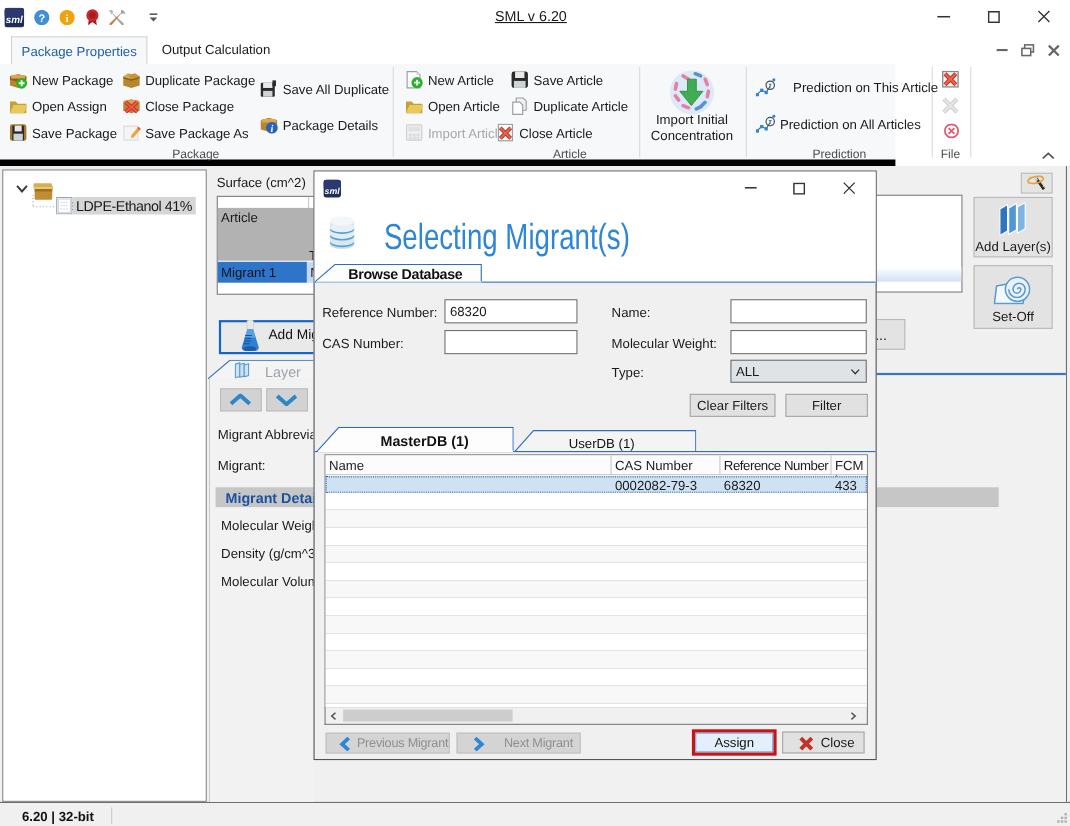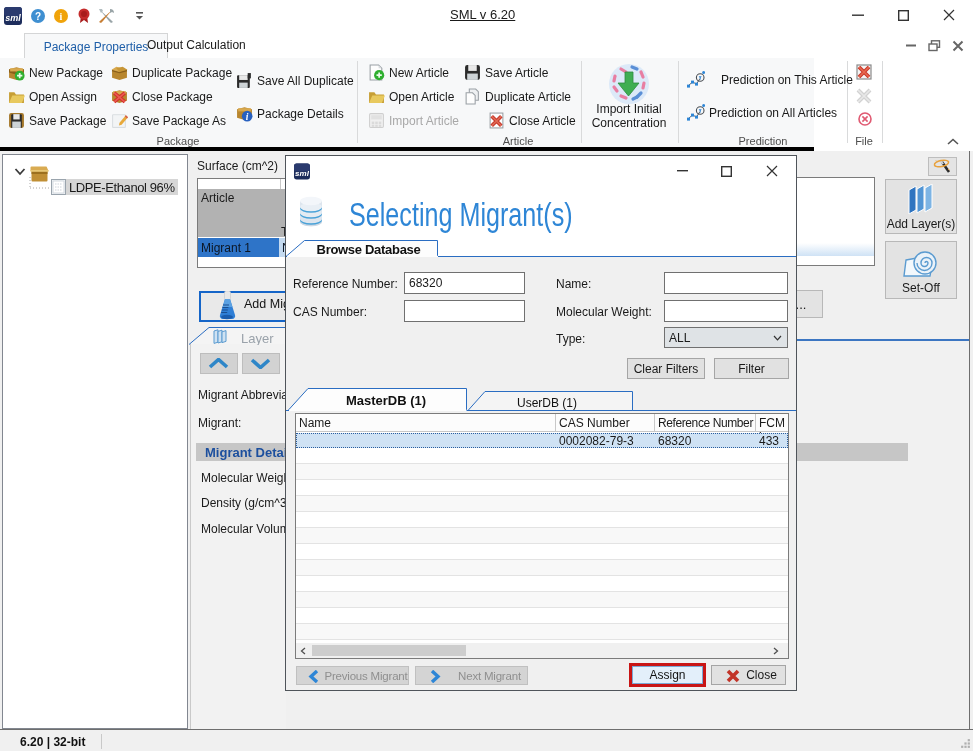--- a/index.html
+++ b/index.html
@@ -58,36 +58,36 @@
     </svg>
   <svg class="abs" style="left:898px;top:10px;" width="11" height="11" viewBox="0 0 11 11">
       <rect x="0.7" y="0.7" width="9.6" height="9.6" fill="none" stroke="#333" stroke-width="1.4"></rect>
     </svg>
   <svg class="abs" style="left:943px;top:9px;" width="12" height="12" viewBox="0 0 12 12">
       <path d="M1 1 L11 11 M11 1 L1 11" stroke="#333" stroke-width="1.2" fill="none"></path>
     </svg>
 </div>
 
 <div class="abs" style="left:0;top:32px;width:973px;height:26px;background:#ffffff;">
-  <div class="abs" style="left:10px;top:1px;width:144px;height:26px;background:#f7f8f9;border:1px solid #d4d5d6;border-bottom:none;color:#1f5fa8;display:flex;align-items:center;justify-content:center;font-size:12px;margin-left:14px;">Package Properties</div>
+  <div class="abs" style="left:10px;top:1px;width:124px;height:26px;background:#f7f8f9;border:1px solid #d4d5d6;border-bottom:none;color:#1f5fa8;display:flex;align-items:center;justify-content:center;font-size:12px;">Package Properties</div>
   <div class="abs" style="left:147px;top:6px;font-size:12px;color:#1a1a1a;">Output Calculation</div>
 
   <svg class="abs" style="left:905px;top:44px;margin-top:-32px;" width="12" height="3" viewBox="0 0 12 3">
       <rect width="10" height="2" y="0.5" x="1" fill="#666"></rect>
     </svg>
   <svg class="abs" style="left:928px;top:8px;" width="13" height="12" viewBox="0 0 13 12">
       <rect x="3.5" y="0.8" width="8" height="6.5" fill="none" stroke="#666" stroke-width="1.4"></rect>
       <rect x="1" y="4" width="8" height="6.5" fill="#fff" stroke="#666" stroke-width="1.4"></rect>
     </svg>
   <svg class="abs" style="left:952px;top:8px;" width="12" height="12" viewBox="0 0 12 12">
       <path d="M1.5 1.5 L10.5 10.5 M10.5 1.5 L1.5 10.5" stroke="#666" stroke-width="2" fill="none"></path>
     </svg>
 </div>
 
-<div class="abs" id="ribbon" style="left:0;top:58px;width:814px;height:93px;background:#f7f8f9;border-bottom:4px solid #000000;">
+<div class="abs" id="ribbon" style="left:0;top:58px;width:814px;height:93px;background:#f7f8f9;border-bottom:6px solid #000000;">
   <div class="sep" style="left:357px;top:3px;height:82px;"></div>
   <div class="sep" style="left:581px;top:3px;height:82px;"></div>
   <div class="sep" style="left:678px;top:3px;height:82px;"></div>
   <div class="sep" style="left:847px;top:3px;height:82px;"></div>
   <div class="sep" style="left:882px;top:3px;height:82px;"></div>
 
   <div class="ribbon-item" style="left:8px;top:6px;">
     <svg width="17" height="17" viewBox="0 0 16 16">
         <path d="M1 5 L8 3 L15 5 L15 13 L8 15 L1 13 Z" fill="#b8862e"></path>
         <path d="M1 5 L8 7 L15 5 L15 8 L8 10 L1 8 Z" fill="#8a5f1a"></path>
@@ -197,21 +197,21 @@
       </svg>
     <span>Save Article</span>
   </div>
   <div class="ribbon-item" style="left:464px;top:30px;">
     <svg width="17" height="17" viewBox="0 0 16 16">
         <path d="M5 1 h6 l2.5 2.5 v8 h-8.5 z" fill="#eef0f2" stroke="#9aa0a5" stroke-width="1"></path>
         <path d="M2 4.5 h6 l2.5 2.5 v8 h-8.5 z" fill="#fdfdfd" stroke="#9aa0a5" stroke-width="1"></path>
       </svg>
     <span>Duplicate Article</span>
   </div>
-  <div class="ribbon-item" style="left:488px;top:54px;justify-content:space-between;">
+  <div class="ribbon-item" style="left:451px;top:54px;justify-content:space-between;">
     <svg width="17" height="17" viewBox="0 0 16 16">
         <rect x="2" y="1" width="12" height="14" fill="#fdfdfd" stroke="#9aa0a5" stroke-width="1"></rect>
         <path d="M3.5 4 L12.5 13 M12.5 4 L3.5 13" stroke="#c8372b" stroke-width="3.4"></path>
         <path d="M3.5 4 L12.5 13 M12.5 4 L3.5 13" stroke="#e06a54" stroke-width="1.4"></path>
       </svg>
     <span>Close Article</span>
   </div>
   <div class="grouplabel" style="left:470px;top:77px;width:96px;">Article</div>
 
   <div class="abs" style="left:608px;top:5px;width:42px;height:42px;">
@@ -305,21 +305,21 @@
       </svg>
     <div class="abs" style="left:51px;top:7px;font-size:13px;color:#1a1a1a;margin-top:17px;">Package 1</div>
     <svg class="abs" style="left:24px;top:22px;" width="26" height="14" viewBox="0 0 26 14">
         <path d="M3 0 V11 M3 11 H24" stroke="#a8a8a8" stroke-width="1" stroke-dasharray="1 2" fill="none"></path>
       </svg>
     <svg class="abs" style="left:48px;top:24px;" width="15" height="16" viewBox="0 0 15 16">
         <rect x="0.5" y="0.5" width="14" height="15" fill="#f4f6f8" stroke="#9aa4ad"></rect>
         <rect x="2" y="2" width="11" height="12" fill="#fff" stroke="#c8d0d8" stroke-width="0.8"></rect>
         <path d="M4 5 h7 M4 8 h7 M4 11 h7" stroke="#c0c8d0" stroke-width="0.8" stroke-dasharray="1.5 1"></path>
       </svg>
-    <div class="abs" style="left:63px;top:24px;height:16px;background:#d6d6d6;padding:0 3px;display:flex;align-items:center;font-size:13px;color:#1a1a1a;letter-spacing:-0.4px;">LDPE-Ethanol 96%</div>
+    <div class="abs" style="left:63px;top:24px;height:16px;background:#d6d6d6;padding:0 3px;display:flex;align-items:center;font-size:13px;color:#1a1a1a;letter-spacing:-0.4px;">LDPE-Ethanol 41%</div>
   </div>
 
   <div class="abs" style="left:197px;top:8px;font-size:12px;color:#1a1a1a;">Surface (cm^2)</div>
 
   <div class="abs" style="left:197px;top:27px;width:150px;height:90px;background:#fff;border:1px solid #7b7b7b;">
     <div class="abs" style="left:82px;top:0;width:1px;height:10px;background:#c8c8c8;"></div>
     <div class="abs" style="left:0;top:10px;width:149px;height:48px;background:#b2b2b2;"></div>
     <div class="abs" style="left:3px;top:12px;font-size:12px;color:#1a1a1a;">Article</div>
     <div class="abs" style="left:83px;top:46px;font-size:12px;color:#1a1a1a;">T</div>
     <div class="abs" style="left:0;top:59px;width:81px;height:19px;background:#2e74c8;"></div>

